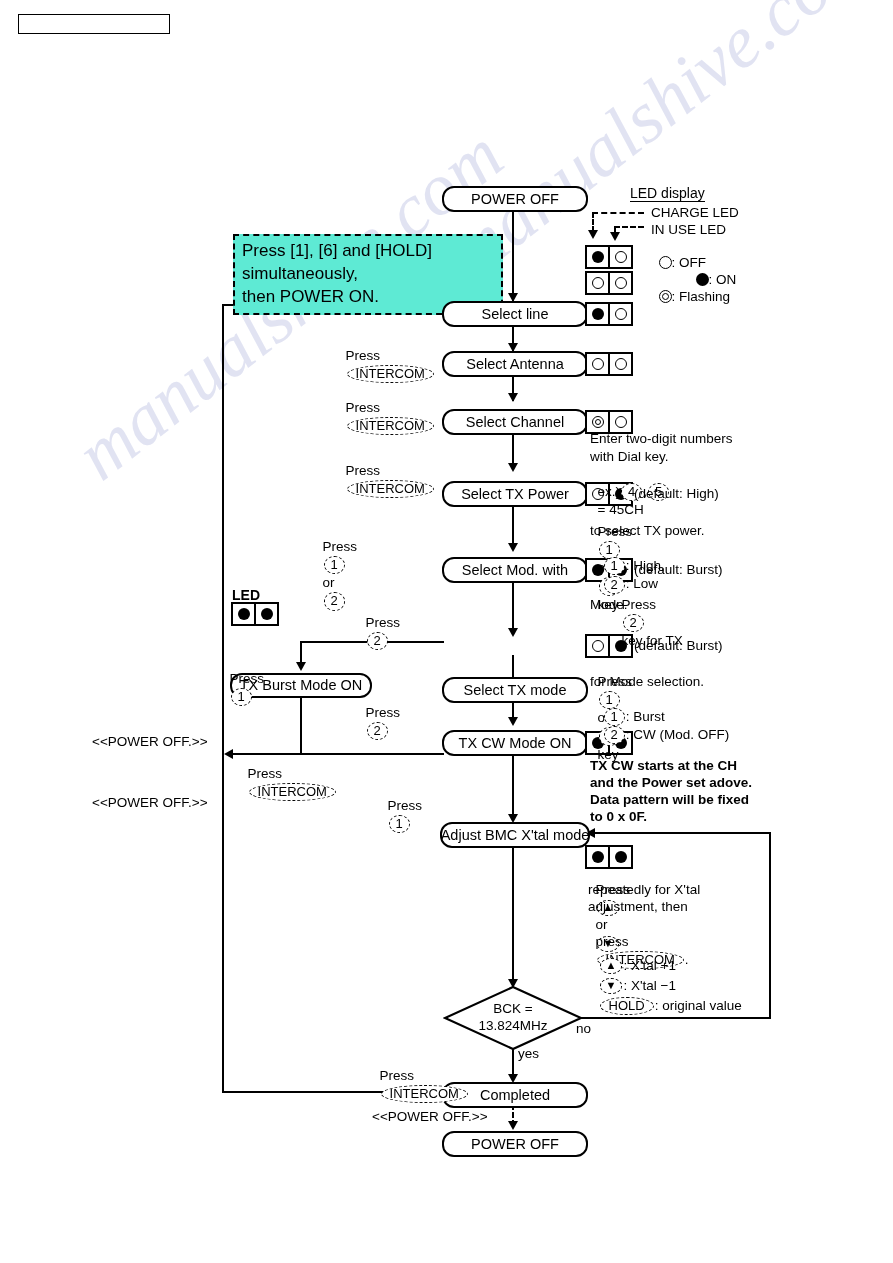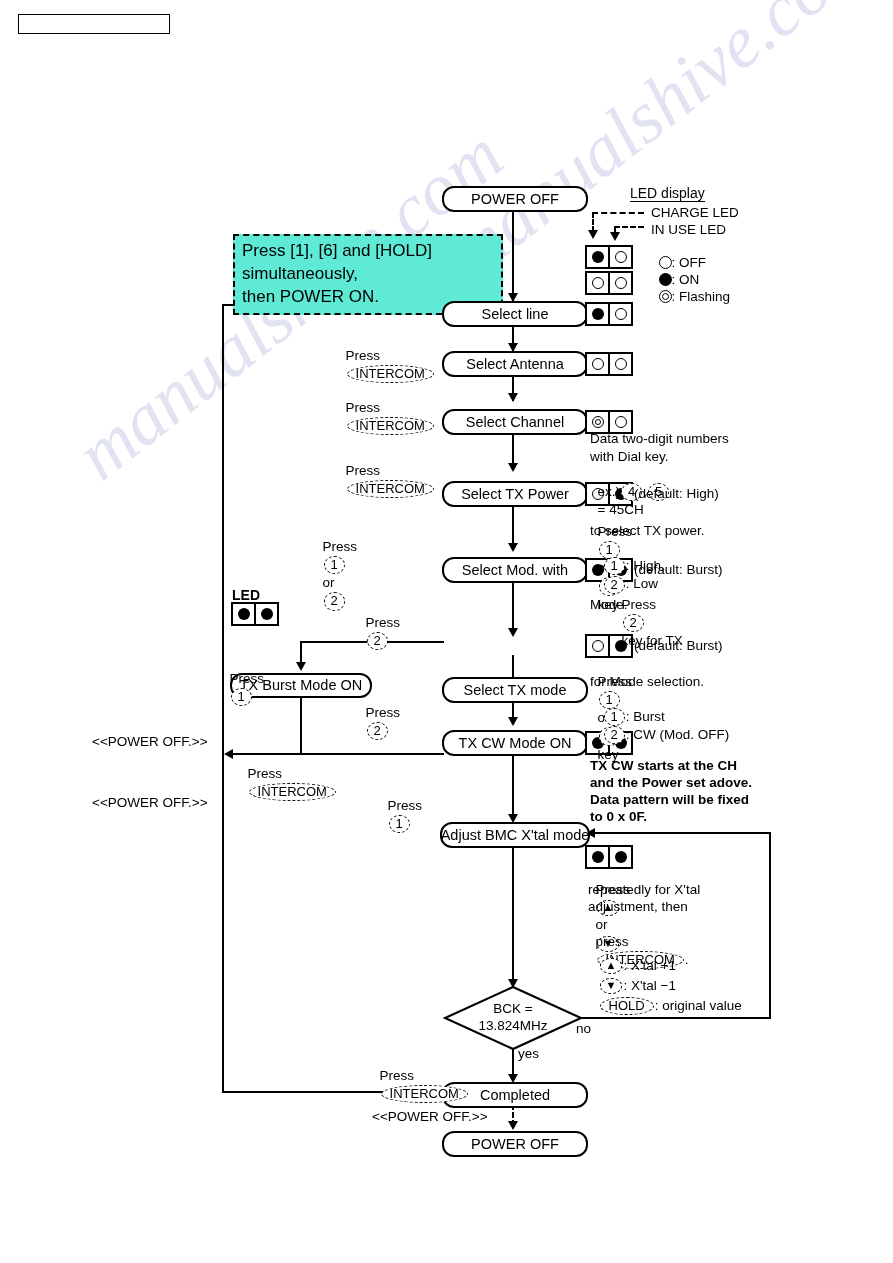--- a/index.html
+++ b/index.html
@@ -100,21 +100,21 @@
 
 <div class="abs" style="left:614px;top:226px;width:30px;height:0;border-top:2px dashed #000;z-index:2;"></div>
 <div class="abs" style="left:614px;top:226px;width:0;height:8px;border-left:2px dashed #000;z-index:2;"></div>
 <div class="arrow-d" style="left:610px;top:232px;"></div>
 
 <div class="legend-line" style="left:651px;top:205px;">CHARGE LED</div>
 <div class="legend-line" style="left:651px;top:222px;">IN USE LED</div>
 <div class="legend-line" style="left:651px;top:240px;">
   <span class="legend-sym ls-off"></span><span>: OFF</span>
 </div>
-<div class="legend-line" style="left:651px;top:257px;">
+<div class="legend-line" style="left:688px;top:257px;">
   <span class="legend-sym ls-on"></span><span>: ON</span>
 </div>
 <div class="legend-line" style="left:651px;top:274px;">
   <span class="legend-sym ls-flash"></span><span>: Flashing</span>
 </div>
 
 <div class="ledpair" style="left:585px;top:245px;">
   <div class="cell">
       <div class="dot on"></div>
     </div>
@@ -186,21 +186,21 @@
       <div class="dot off"></div>
     </div>
 </div>
 <div class="vl" style="left:512px;top:431px;height:38px;"></div>
 <div class="arrow-d" style="left:507.5px;top:463px;"></div>
 <div class="txt" style="left:338px;top:444px;">
   <span>Press</span>
   <span class="keycap wide">INTERCOM</span>
 </div>
 
-<div class="txt" style="left:590px;top:430px;">Data two-digit numbers</div>
+<div class="txt" style="left:590px;top:430px;">Enter two-digit numbers</div>
 <div class="txt" style="left:590px;top:448px;">with Dial key.</div>
 <div class="txt" style="left:590px;top:465px;">
   <span>ex.)</span><span class="keycap">4</span><span>,</span><span class="keycap">5</span>
   <span>= 45CH</span>
 </div>
 
 <div class="proc" style="left:442px;top:481px;width:142px;height:22px;">Select TX Power</div>
 <div class="ledpair" style="left:585px;top:482px;">
   <div class="cell">
       <div class="dot off"></div>

